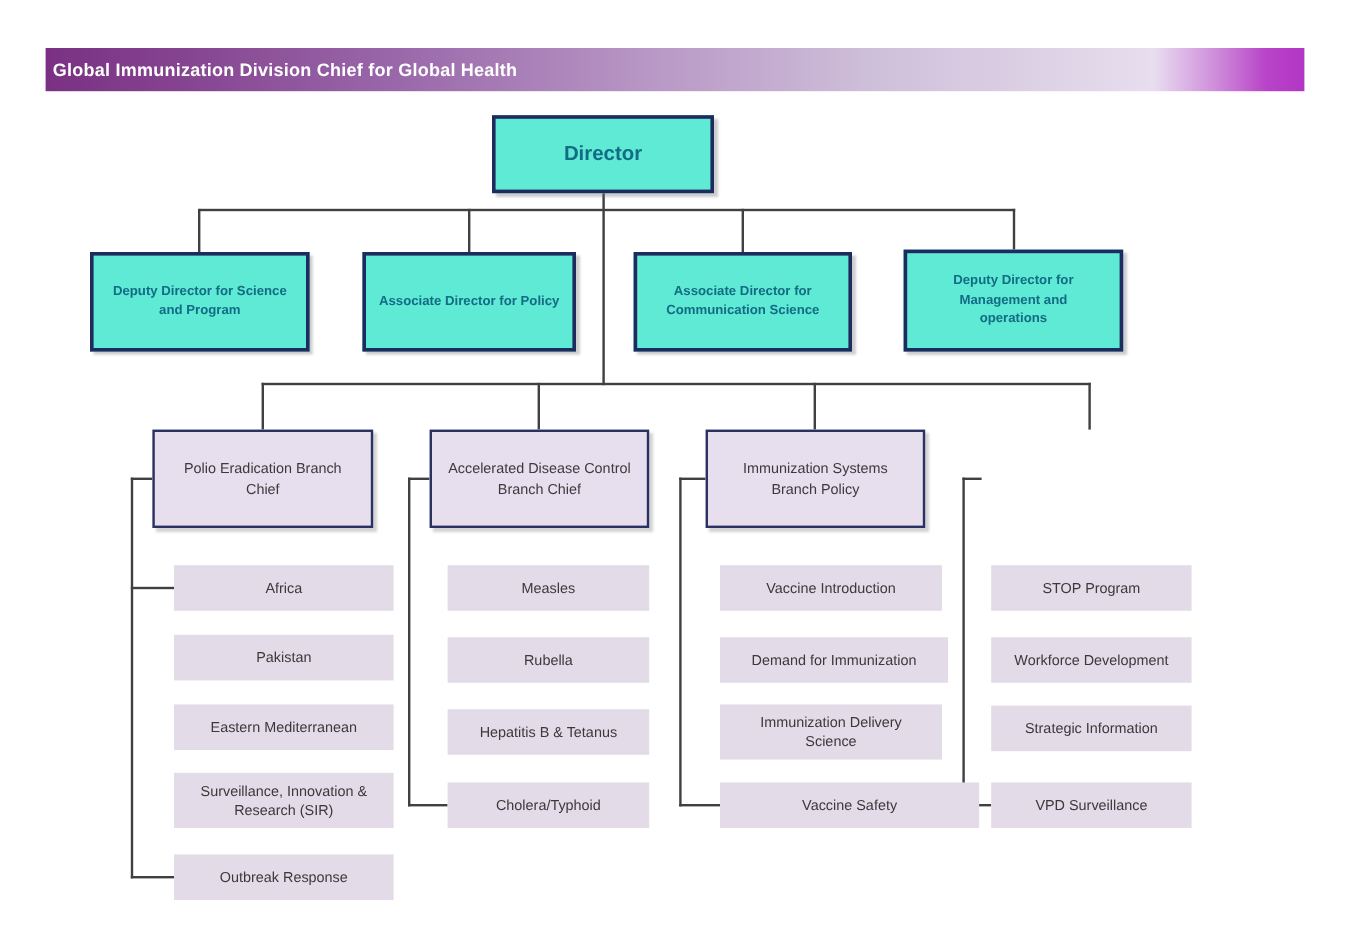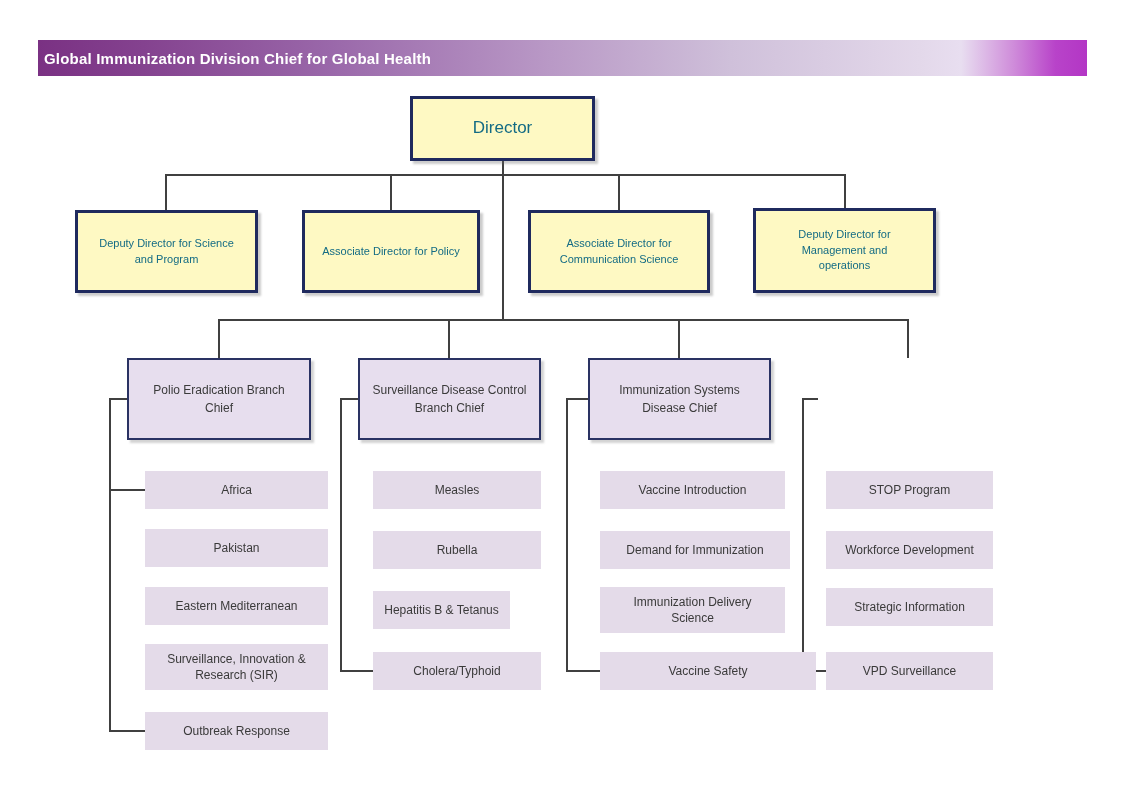--- a/index.html
+++ b/index.html
@@ -14,22 +14,22 @@
     background:linear-gradient(90deg,
       #7a3183 0%, #84428f 10%, #9a68aa 28%, #b897c5 48%, #cfc0da 66%,
       #e3d8ea 84%, #e8def0 88%, #cf8cda 93%, #b843c9 97%, #b336c5 100%);
   }
   .banner span { color:#ffffff; font-size:15px; font-weight:bold; letter-spacing:0.2px; }
   .node {
     position:absolute; box-sizing:border-box;
     display:flex; align-items:center; justify-content:center; text-align:center;
   }
   .exec {
-    background:#fef9c3; border:3px solid #1f2a5e; color:#136b84;
-    font-weight:normal; font-size:11px; line-height:1.45;
+    background:#5eead4; border:3px solid #1f2a5e; color:#136b84;
+    font-weight:bold; font-size:11px; line-height:1.45;
     box-shadow:3px 3px 2px rgba(110,110,110,0.35);
   }
   .director { font-size:17px; }
   .chief {
     background:#e7deee; border:2px solid #2a3263; color:#3b3b3b;
     font-size:12px; line-height:1.5; padding:4px 10px;
     box-shadow:3px 3px 2px rgba(110,110,110,0.3);
   }
   .leaf {
     background:#e4dbe9; color:#3a3a3a; font-size:12px; line-height:1.35;
@@ -91,24 +91,24 @@
     <span style="max-width:145px">Associate Director for Communication Science</span>
   </div>
   <div class="node exec" style="left:753px;top:208px;width:183px;height:85px">
     <span style="max-width:120px">Deputy Director for Management and operations</span>
   </div>
 
   <div class="node chief" style="left:127px;top:358px;width:184px;height:82px">
     <span style="max-width:150px">Polio Eradication Branch Chief</span>
   </div>
   <div class="node chief" style="left:358px;top:358px;width:183px;height:82px">
-    <span style="max-width:158px">Surveillance Disease Control Branch Chief</span>
+    <span style="max-width:158px">Accelerated Disease Control Branch Chief</span>
   </div>
   <div class="node chief" style="left:588px;top:358px;width:183px;height:82px">
-    <span style="max-width:130px">Immunization Systems Disease Chief</span>
+    <span style="max-width:130px">Immunization Systems Branch Policy</span>
   </div>
 
   <div class="node leaf" style="left:145px;top:471px;width:183px;height:38px">
     <span>Africa</span>
   </div>
   <div class="node leaf" style="left:145px;top:529px;width:183px;height:38px">
     <span>Pakistan</span>
   </div>
   <div class="node leaf" style="left:145px;top:587px;width:183px;height:38px">
     <span>Eastern Mediterranean</span>
@@ -119,21 +119,21 @@
   <div class="node leaf" style="left:145px;top:712px;width:183px;height:38px">
     <span>Outbreak Response</span>
   </div>
 
   <div class="node leaf" style="left:373px;top:471px;width:168px;height:38px">
     <span>Measles</span>
   </div>
   <div class="node leaf" style="left:373px;top:531px;width:168px;height:38px">
     <span>Rubella</span>
   </div>
-  <div class="node leaf" style="left:373px;top:591px;width:137px;height:38px">
+  <div class="node leaf" style="left:373px;top:591px;width:168px;height:38px">
     <span>Hepatitis B &amp; Tetanus</span>
   </div>
   <div class="node leaf" style="left:373px;top:652px;width:168px;height:38px">
     <span>Cholera/Typhoid</span>
   </div>
 
   <div class="node leaf" style="left:600px;top:471px;width:185px;height:38px">
     <span>Vaccine Introduction</span>
   </div>
   <div class="node leaf" style="left:600px;top:531px;width:190px;height:38px">

